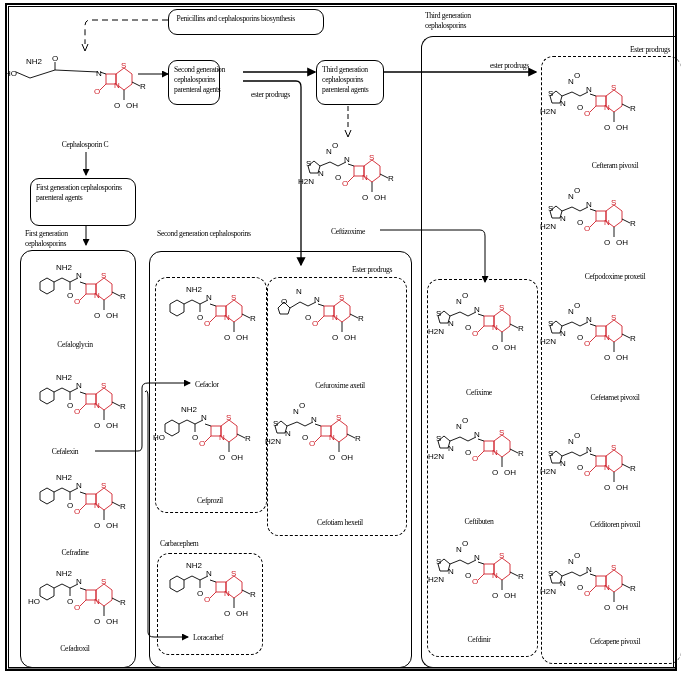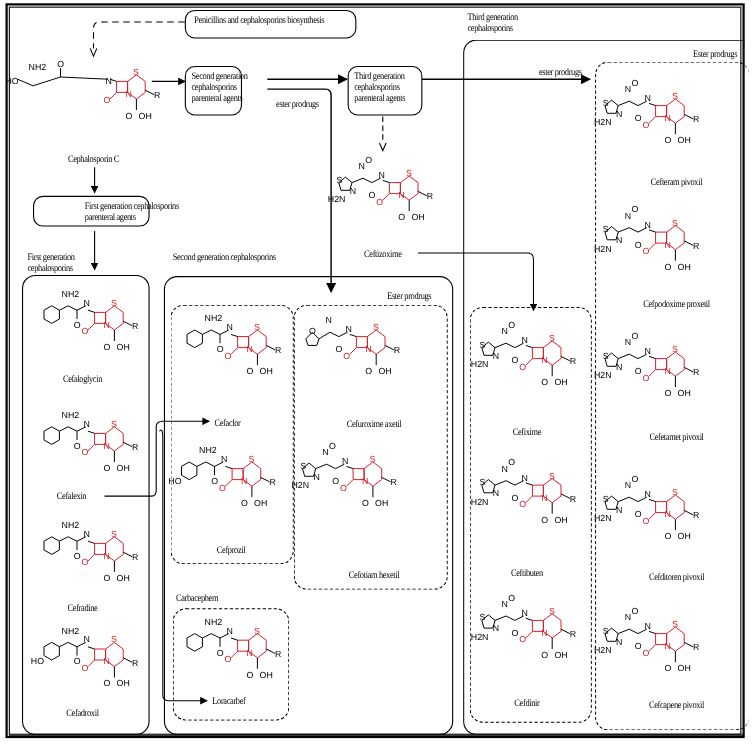--- a/index.html
+++ b/index.html
@@ -57,21 +57,21 @@
 
 <div class="box" style="left:168px;top:9px;width:156px;height:26px;text-align:right;">
   <div class="t">Penicillins and cephalosporins biosynthesis</div>
 </div>
 <div class="box" style="left:168px;top:60px;width:52px;height:45px;">
   <div class="t"><span>Second generation</span><br><span>cephalosporins</span><br><span>parenteral agents</span></div>
 </div>
 <div class="box" style="left:316px;top:60px;width:68px;height:45px;">
   <div class="t"><span>Third generation</span><br><span>cephalosporins</span><br><span>parenteral agents</span></div>
 </div>
-<div class="box" style="left:30px;top:178px;width:106px;height:28px;padding-left:41px;">
+<div class="box" style="left:30px;top:178px;width:106px;height:48px;">
   <div class="t"><span>First generation cephalosporins</span><br><span>parenteral agents</span></div>
 </div>
 
 <div class="lbl" style="left:251px;top:89px;">ester prodrugs</div>
 <div class="lbl" style="left:490px;top:60px;">ester prodrugs</div>
 
 <div class="lbl" style="left:25px;top:228px;"><span>First generation</span><br><span>cephalosporins</span></div>
 <div class="grp" style="left:20px;top:250px;width:116px;height:418px;"></div>
 
 <div class="lbl" style="left:157px;top:228px;">Second generation  cephalosporins</div>

